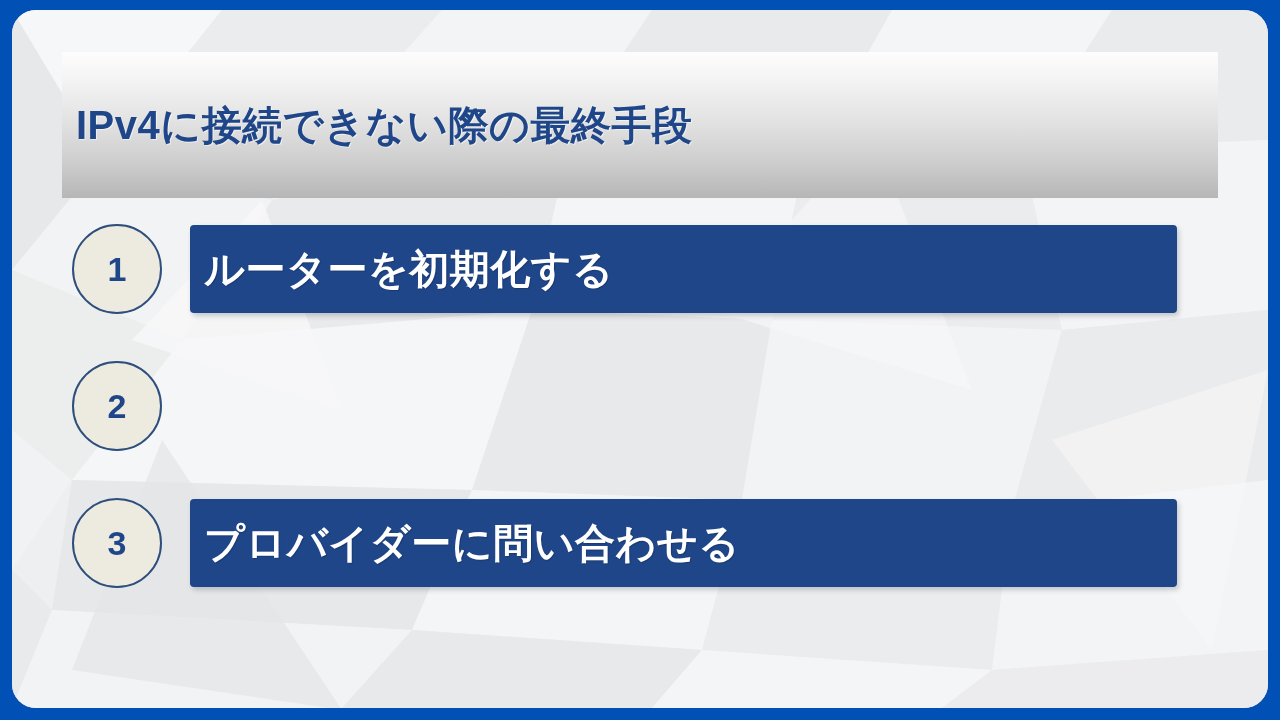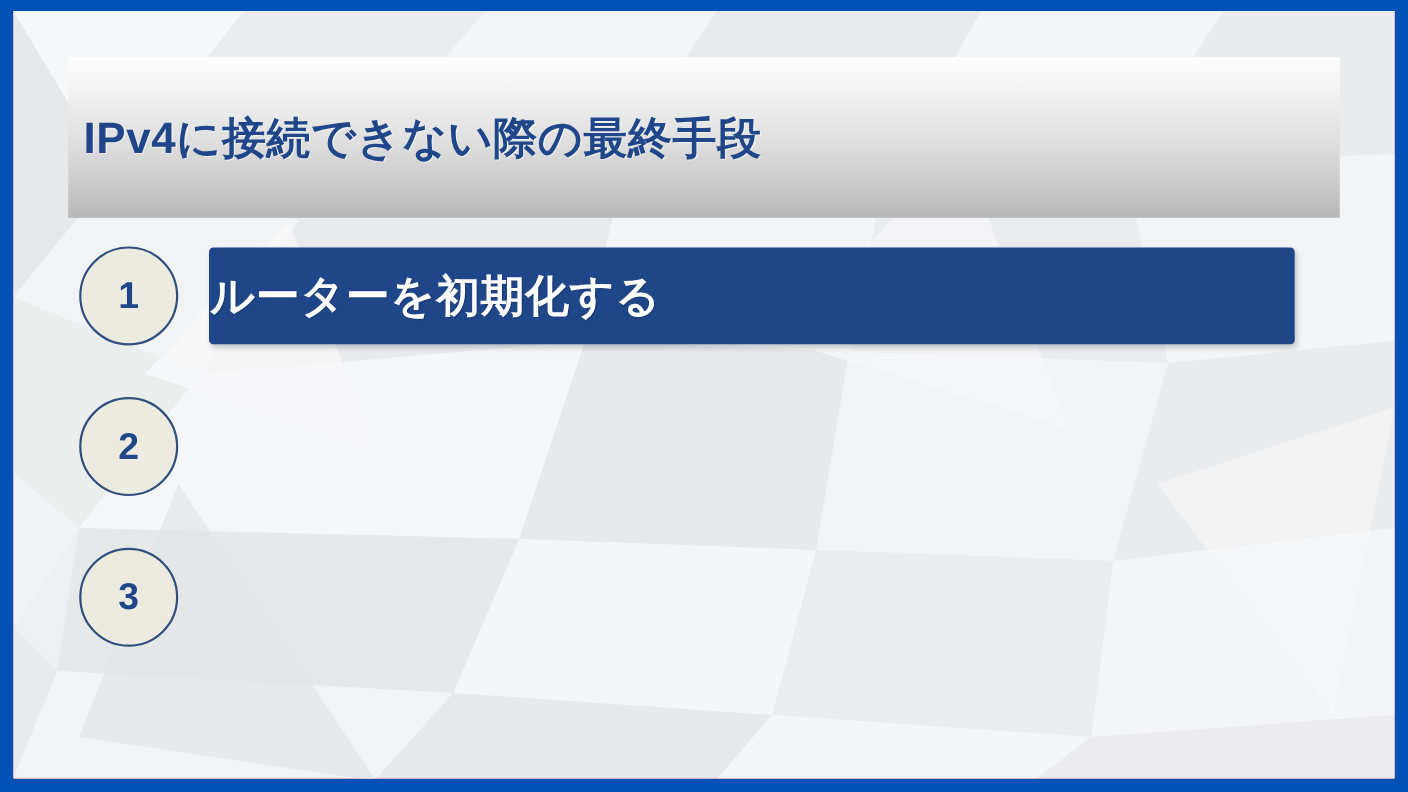--- a/index.html
+++ b/index.html
@@ -19,22 +19,23 @@
     box-sizing: border-box;
   }
 
   
   .canvas {
     position: absolute;
     left: 12px;
     top: 10px;
     right: 12px;
     bottom: 12px;
-    background: #be185d;
+    background: #1d4ed8;
     overflow: hidden;
+    border-radius: 24px;
   }
 
   
   .poly-bg {
     position: absolute;
     inset: 0;
     width: 100%;
     height: 100%;
     display: block;
   }
@@ -108,21 +109,21 @@
     left: 178px;
     top: 0;
     width: 987px;
     height: 88px;
     background: #1f4689;
     border-radius: 4px;
     box-shadow: 2px 3px 5px rgba(80, 85, 95, 0.28);
     display: flex;
     align-items: center;
     box-sizing: border-box;
-    padding-left: 1px;
+    padding-left: 14px;
   }
 
   .step-label {
     font-size: 40px;
     font-weight: 700;
     color: #ffffff;
     white-space: nowrap;
     letter-spacing: 0.5px;
     text-shadow: 1px 1px 1px rgba(0,0,0,0.18);
   }
@@ -188,17 +189,20 @@
       <div class="step-row">
         <div class="step-badge">
           <span class="step-number">2</span>
         </div>
       </div>
 
       <div class="step-row">
         <div class="step-badge">
           <span class="step-number">3</span>
         </div>
+        <div class="step-bar">
+          <span class="step-label">プロバイダーに問い合わせる</span>
+        </div>
       </div>
 
     </div>
   </div>
 </div>
 
 </body></html>

